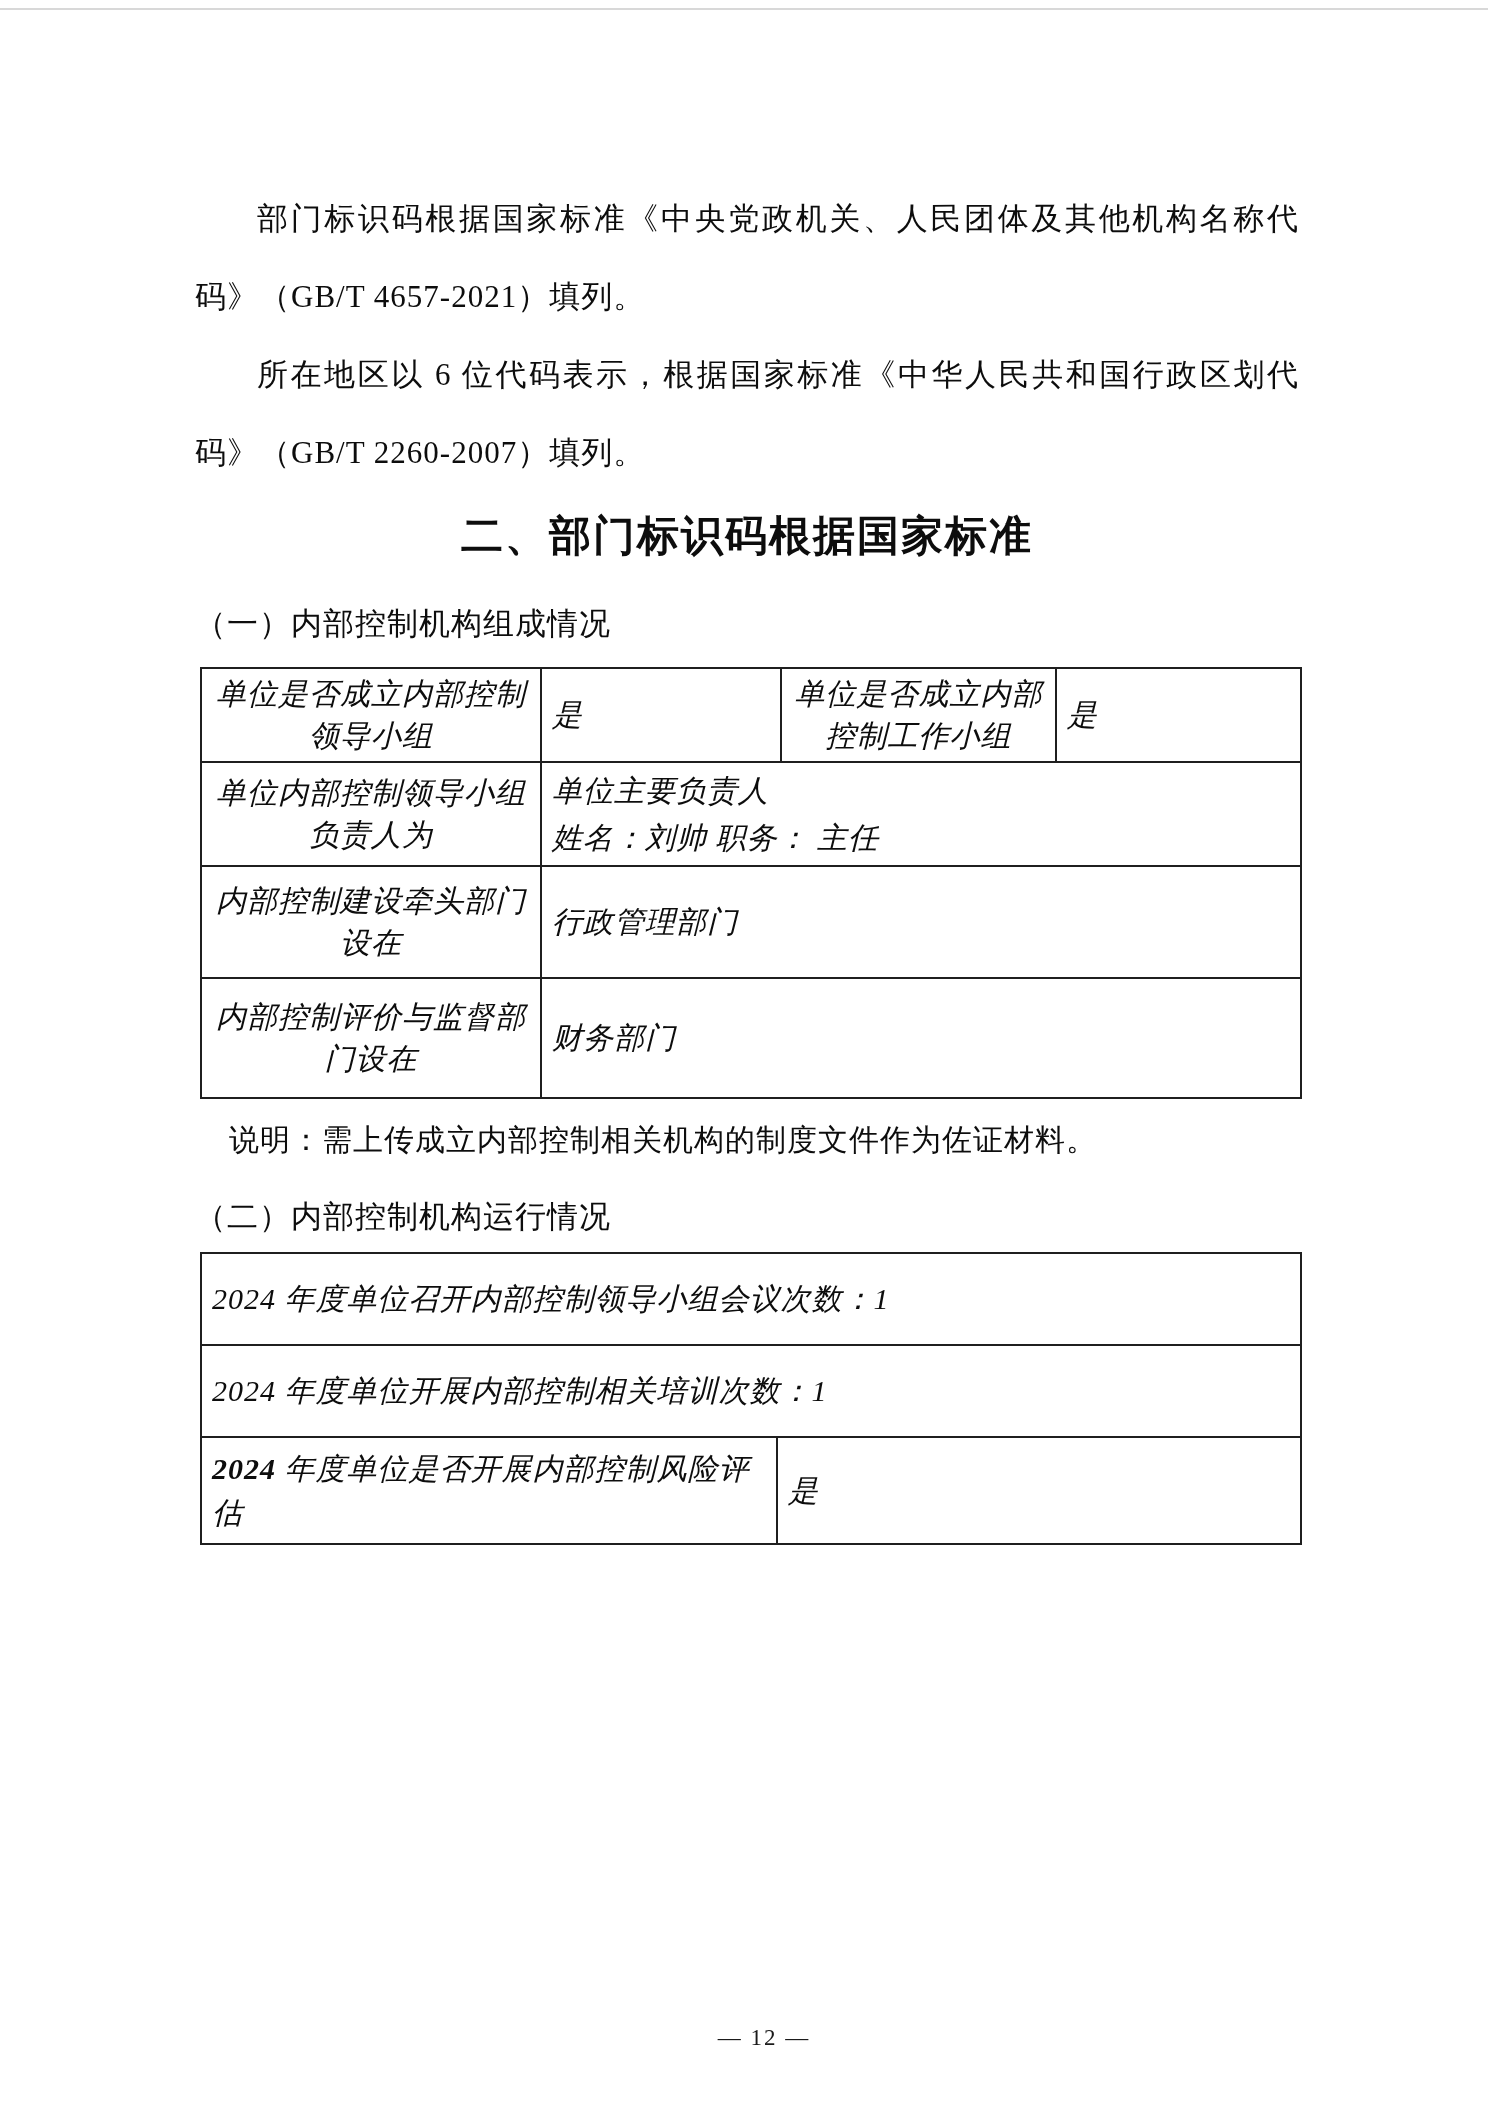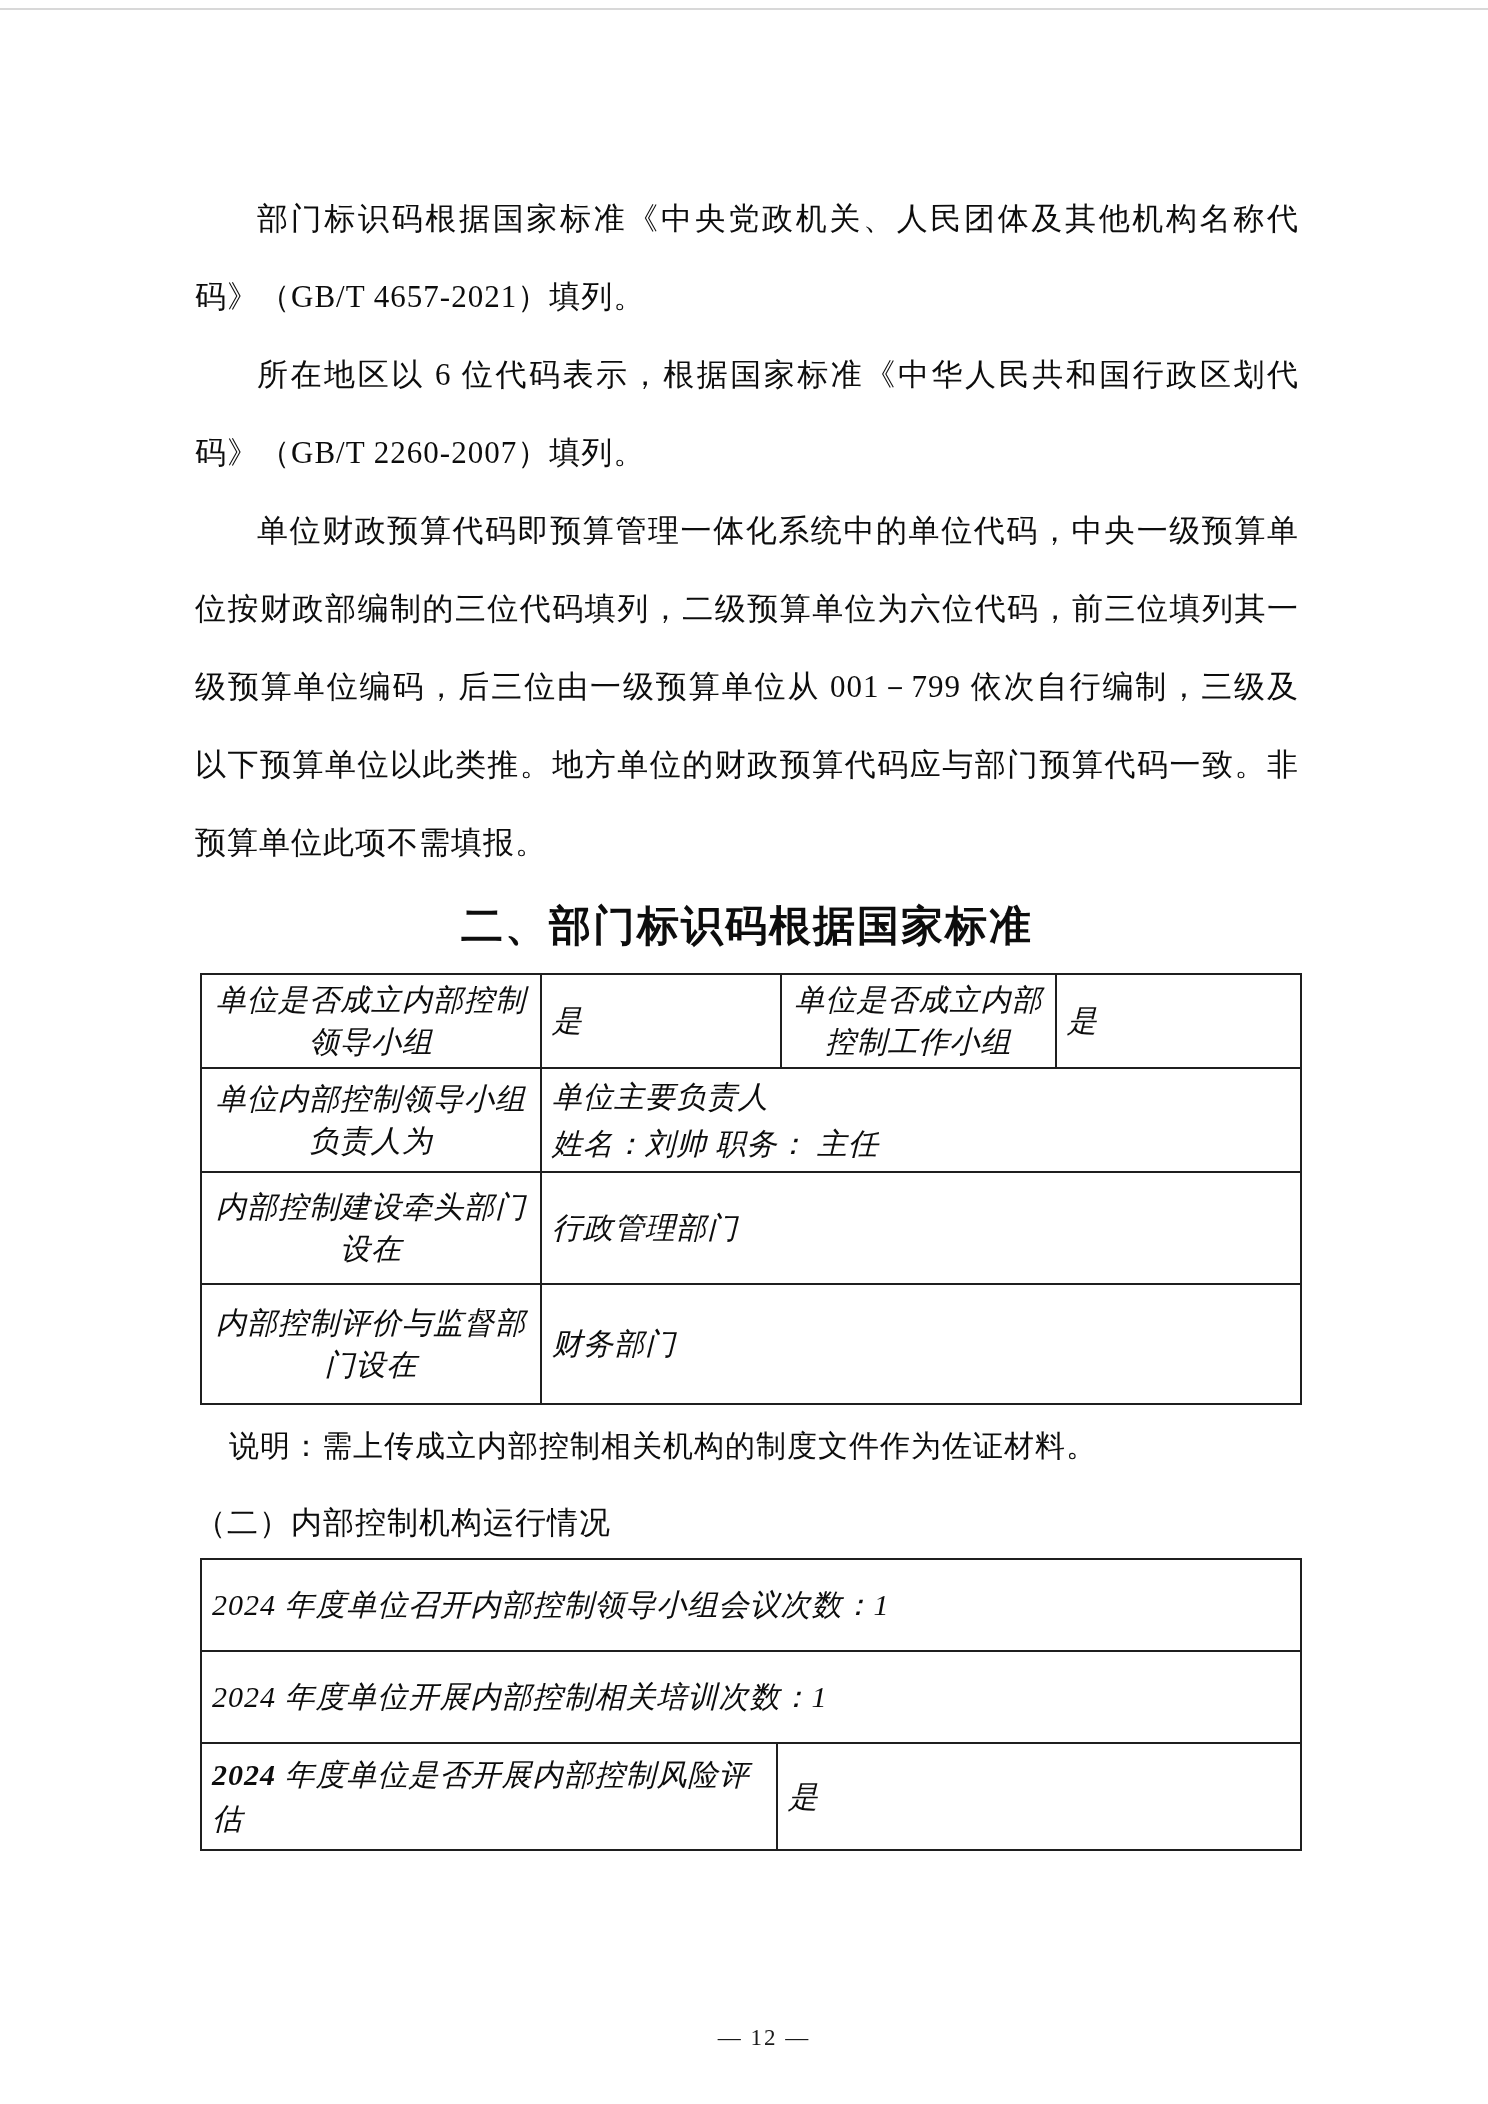--- a/index.html
+++ b/index.html
@@ -130,25 +130,25 @@
 <body>
 
 <div class="page">
   <div class="scan-top-rule"></div>
 
   <div class="content">
 
     <div class="para-block">
       <p class="body-para">部门标识码根据国家标准《中央党政机关、人民团体及其他机构名称代码》（GB/T 4657-2021）填列。</p>
       <p class="body-para">所在地区以 6 位代码表示，根据国家标准《中华人民共和国行政区划代码》（GB/T 2260-2007）填列。</p>
-      <p class="body-para">单位财政预算代码即预算管理一体化系统中的单位代码，中央一级预算单位按财政部编制的三位代码填列，二级预算单位为六位代码，前三位填列其一级预算单位编码，后三位由一级预算单位从 001－799 依次自行编制，三级及以下预算单位以此类推。地方单位的财政预算代码应与部门预算代码一致。非预算单位此项不需填报。</p>
     </div>
 
     <h1 class="section-title">二、部门标识码根据国家标准</h1>
 
+    <div class="subsection">（一）内部控制机构组成情况</div>
 
     <table class="doc-table">
       <colgroup>
         <col style="width:340px">
         <col style="width:240px">
         <col style="width:275px">
         <col style="width:245px">
       </colgroup>
       <tbody>
           <tr class="t1-r1">

